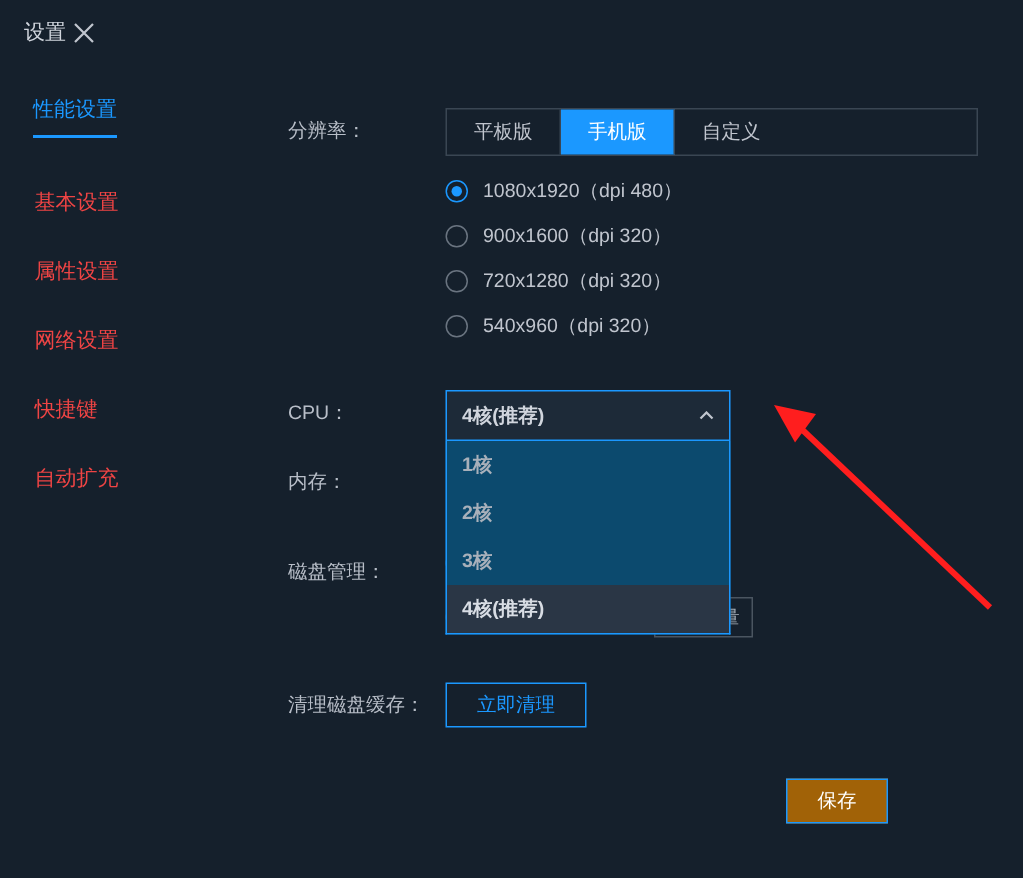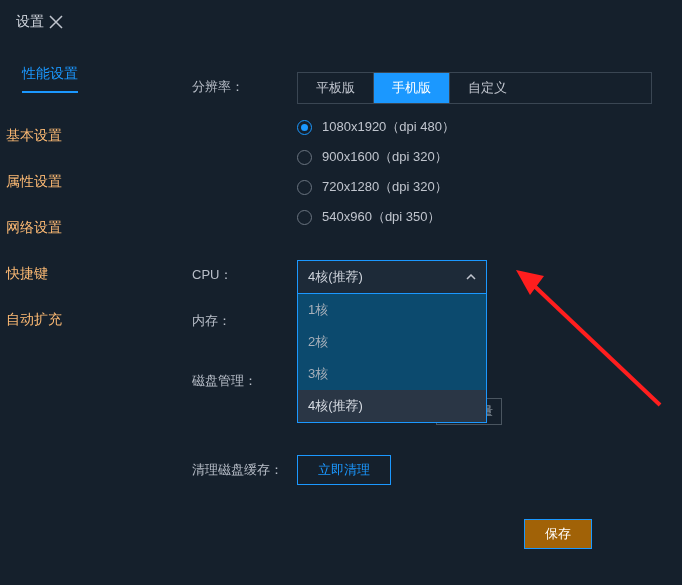--- a/index.html
+++ b/index.html
@@ -3,37 +3,37 @@
 <meta charset="utf-8">
 <style>
 * { margin:0; padding:0; box-sizing:border-box; font-family:"Microsoft YaHei",sans-serif; }
 body { background:#15202c; color:#c0c5ce; width:682px; height:585px; overflow:hidden; position:relative; }
 .titlebar { display:flex; align-items:center; padding:10px 16px; }
 .titlebar-title { font-size:14px; color:#d0d5dd; }
 .close-btn { width:24px; height:24px; display:flex; align-items:center; justify-content:center; cursor:pointer; }
 .close-btn svg { stroke:#c0c5ce; }
 .main { display:flex; }
 .sidebar { width:158px; padding-top:20px; }
-.sidebar-item { padding:14px 6px; font-size:14px; color:#fdba74; cursor:pointer; }
+.sidebar-item { padding:14px 23px; font-size:14px; color:#ef4444; cursor:pointer; }
 .sidebar-item.active { color:#1b98ff; border-bottom:2px solid #1b98ff; display:inline-block; margin-left:22px; padding:0 0 8px 0; }
 .content { flex:1; padding:28px 30px 0 34px; }
 .row { display:flex; align-items:flex-start; margin-bottom:22px; }
 .label { width:105px; font-size:13px; color:#b8bec8; padding-top:6px; flex-shrink:0; }
 .ctrl { flex:1; }
 .seg { display:flex; border:1px solid #3a4653; }
 .seg-btn { padding:6px 18px; font-size:13px; color:#c0c5ce; cursor:pointer; border-right:1px solid #3a4653; }
 .seg-btn:last-child { border-right:none; }
 .seg-btn.active { background:#1b98ff; color:#fff; }
 .radios { margin-top:14px; }
 .radio { display:flex; align-items:center; margin-bottom:12px; cursor:pointer; }
 .radio-circle { width:15px; height:15px; border:1.5px solid #6a7480; border-radius:50%; margin-right:10px; display:flex; align-items:center; justify-content:center; }
 .radio.selected .radio-circle { border-color:#1b98ff; }
 .radio.selected .radio-circle::after { content:""; width:7px; height:7px; background:#1b98ff; border-radius:50%; }
 .radio-label { font-size:13px; color:#c0c5ce; }
-.select-wrap { position:relative; width:190px; }
+.select-wrap { position:relative; width:190px;font-weight:bold; }
 .select { border:1px solid #1b98ff; background:#1d2a38; padding:7px 10px; font-size:13px; color:#d0d5dd; display:flex; justify-content:space-between; align-items:center; cursor:pointer; }
 .chev { width:10px; height:6px; }
 .dropdown { position:absolute; top:100%; left:0; right:0; background:#0c4a6e; border:1px solid #1b98ff; border-top:none; z-index:5; }
 .opt { padding:7px 10px; font-size:13px; color:#a8b0ba; cursor:pointer; }
 .opt.sel { background:#2a3645; color:#d8dde4; }
 .checkrow { display:flex; align-items:center; margin-bottom:14px; }
 .chip { display:inline-block; border:1px solid #4a5560; padding:4px 8px; font-size:12px; color:#a8b0ba; margin-left:10px; cursor:pointer; }
 .btn { display:inline-block; border:1px solid #1b98ff; color:#1b98ff; padding:5px 20px; font-size:13px; cursor:pointer; background:transparent; }
 .btn.primary { background:#a16207; color:#fff; }
 .save-row { text-align:right; padding-right:60px; margin-top:34px; }
@@ -78,21 +78,21 @@
           <div class="radio">
               <span class="radio-circle"></span>
               <span class="radio-label">900x1600（dpi 320）</span>
             </div>
           <div class="radio">
               <span class="radio-circle"></span>
               <span class="radio-label">720x1280（dpi 320）</span>
             </div>
           <div class="radio">
               <span class="radio-circle"></span>
-              <span class="radio-label">540x960（dpi 350）</span>
+              <span class="radio-label">540x960（dpi 320）</span>
             </div>
         </div>
       </div>
     </div>
 
     <div class="row" style="margin-bottom:12px;">
       <div class="label">CPU：</div>
       <div class="ctrl">
         <div class="select-wrap">
           <div class="select">

